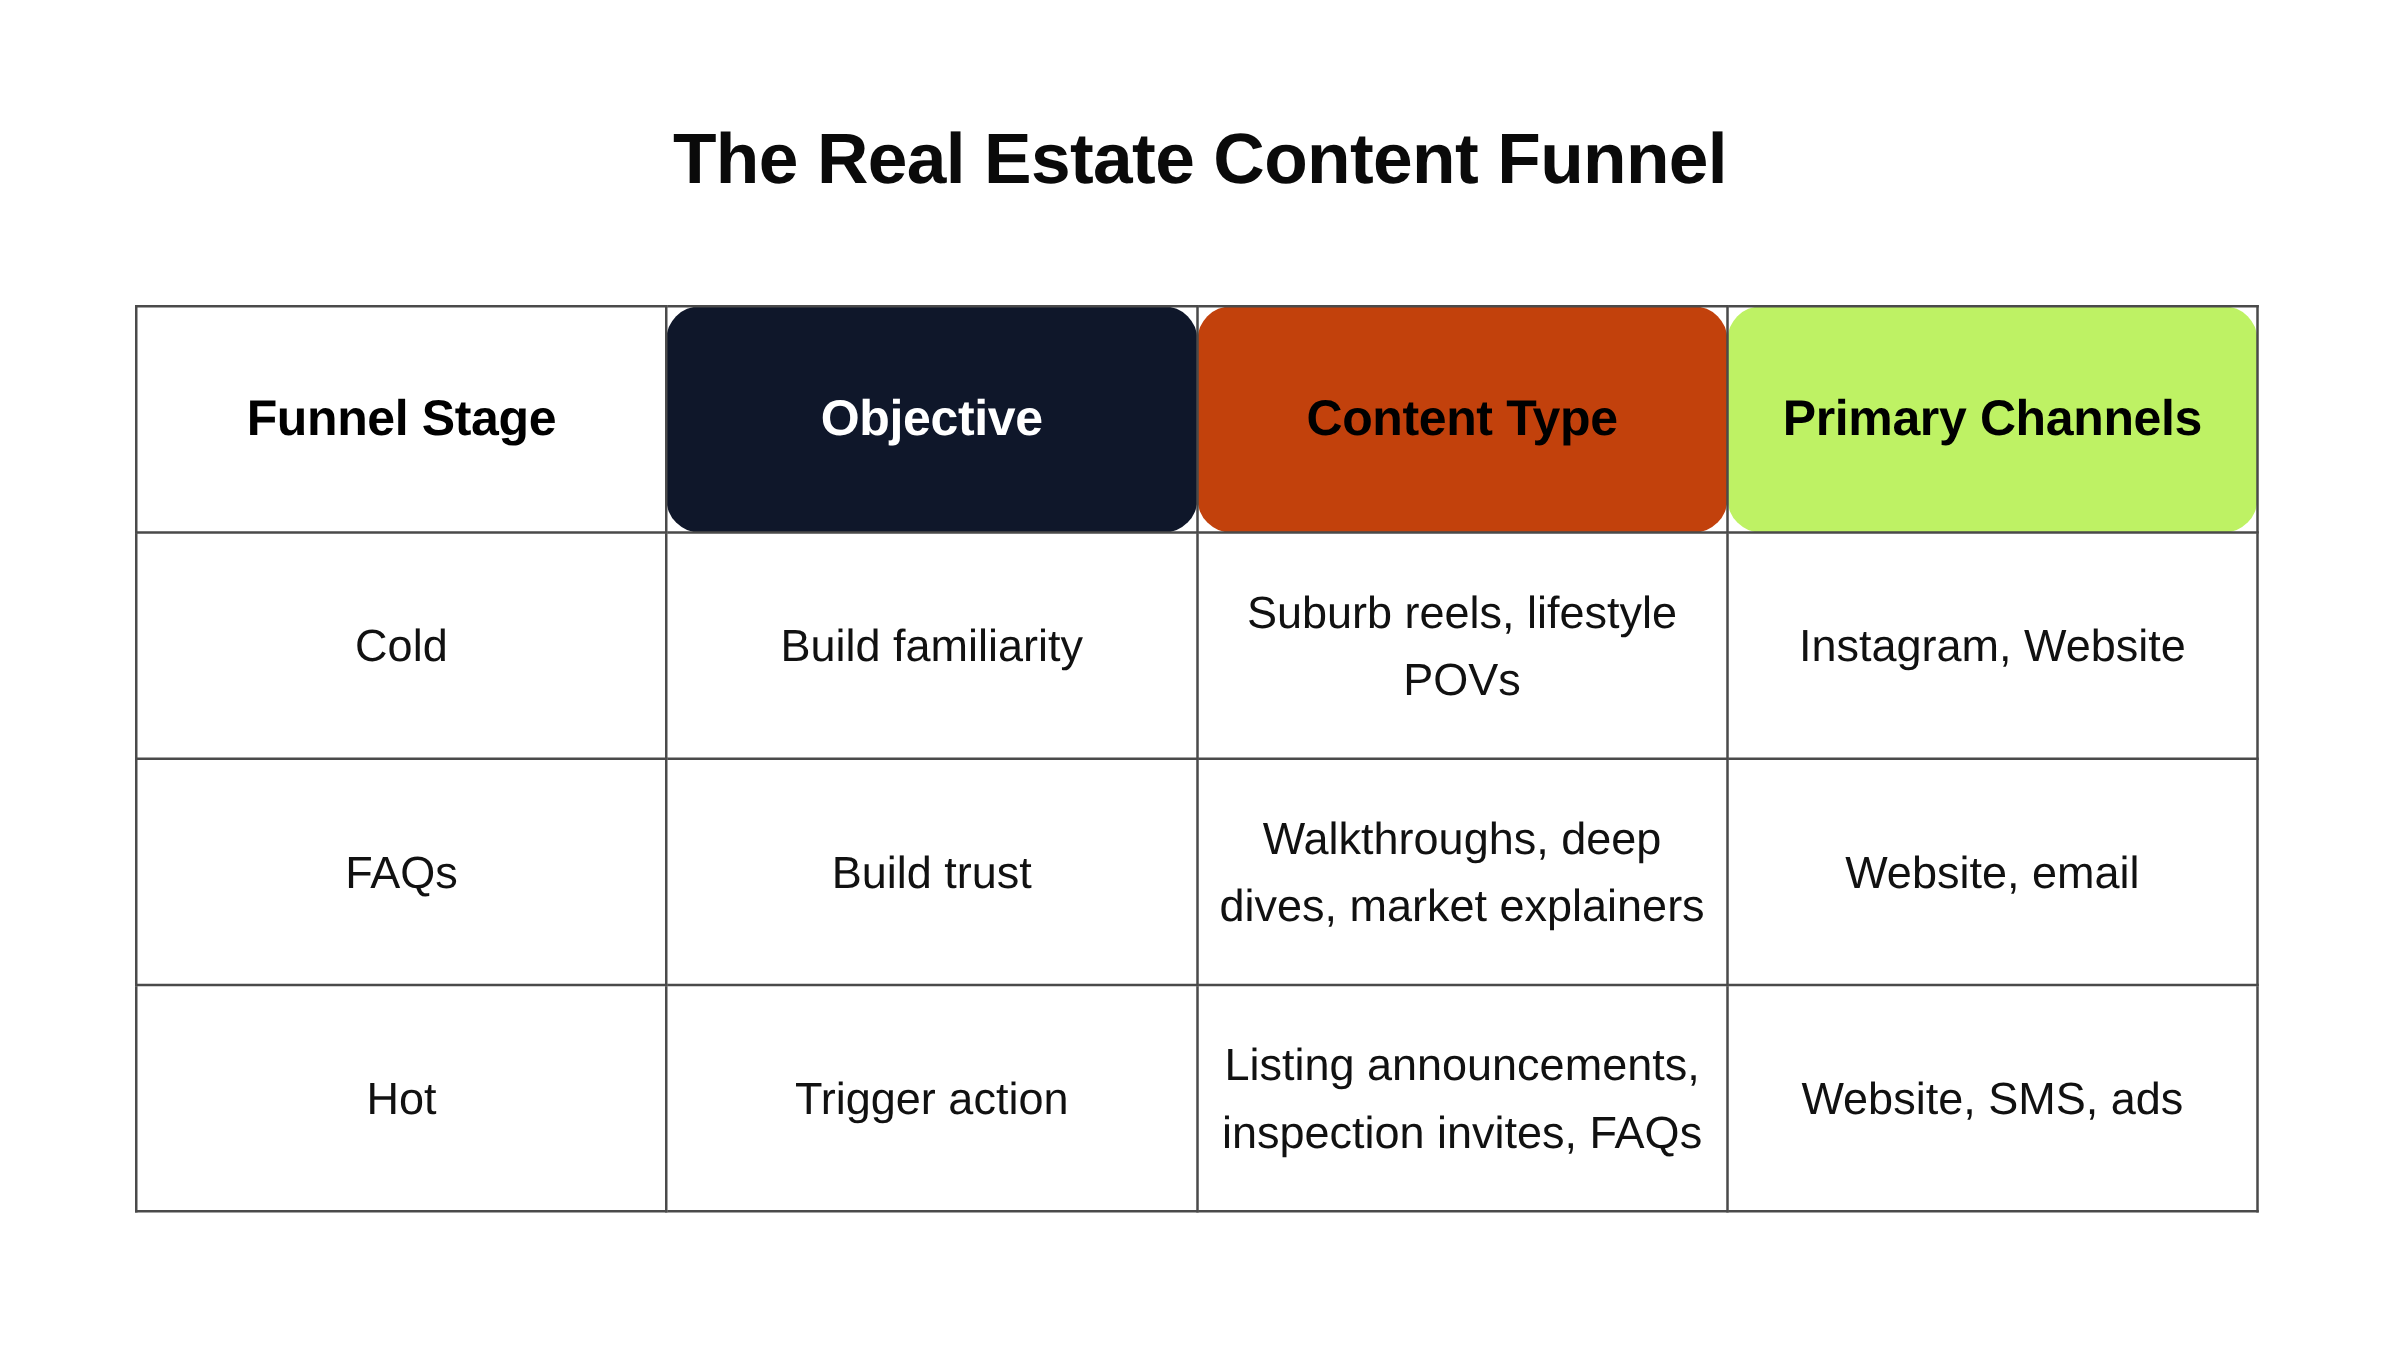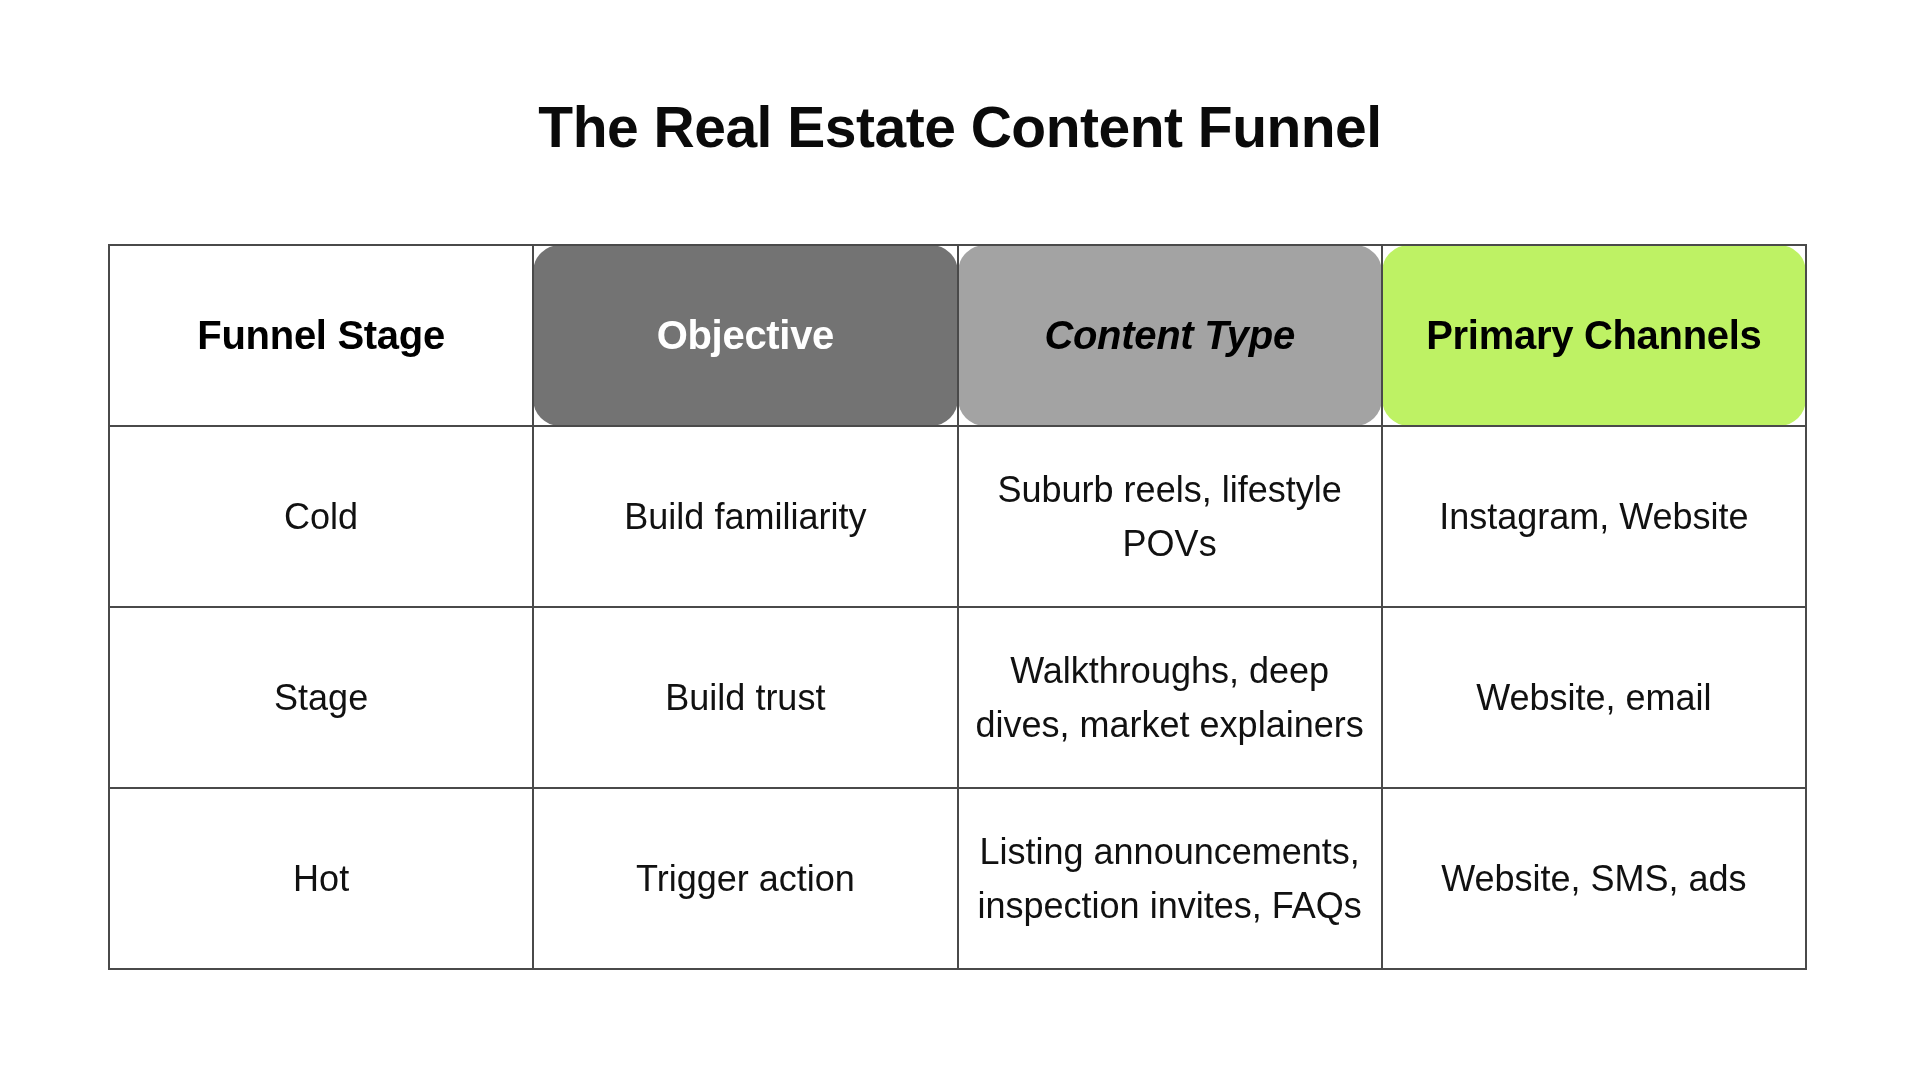--- a/index.html
+++ b/index.html
@@ -61,34 +61,34 @@
 <body>
 
 <div class="page">
 
   <div class="title">The Real Estate Content Funnel</div>
 
   <table class="funnel">
     <thead>
       <tr>
         <th style="background-color: rgb(255, 255, 255);">Funnel Stage</th>
-        <th style="background-color: #737373; color: rgb(255, 255, 255);">Objective</th>
-        <th style="background-color: #a3a3a3; font-style: italic;">Content Type</th>
+        <th style="background-color: #0f172a; color: rgb(255, 255, 255);">Objective</th>
+        <th style="background-color: #c2410c;">Content Type</th>
         <th style="background-color: #bef264;">Primary Channels</th>
       </tr>
     </thead>
     <tbody>
       <tr>
         <td>Cold</td>
         <td>Build familiarity</td>
         <td>Suburb reels, lifestyle POVs</td>
         <td>Instagram, Website</td>
       </tr>
       <tr>
-        <td>Stage</td>
+        <td>FAQs</td>
         <td>Build trust</td>
         <td>Walkthroughs, deep dives, market explainers</td>
         <td>Website, email</td>
       </tr>
       <tr>
         <td>Hot</td>
         <td>Trigger action</td>
         <td>Listing announcements, inspection invites, FAQs</td>
         <td>Website, SMS, ads</td>
       </tr>

